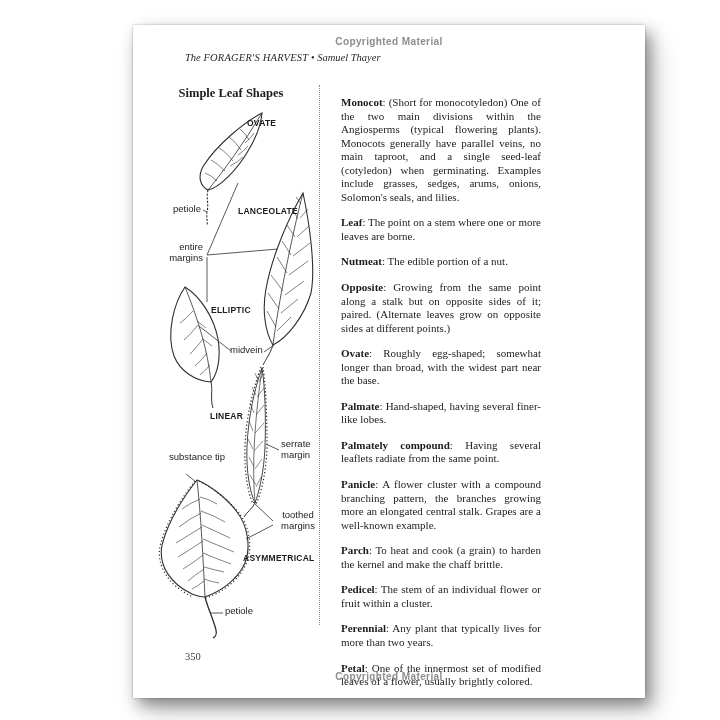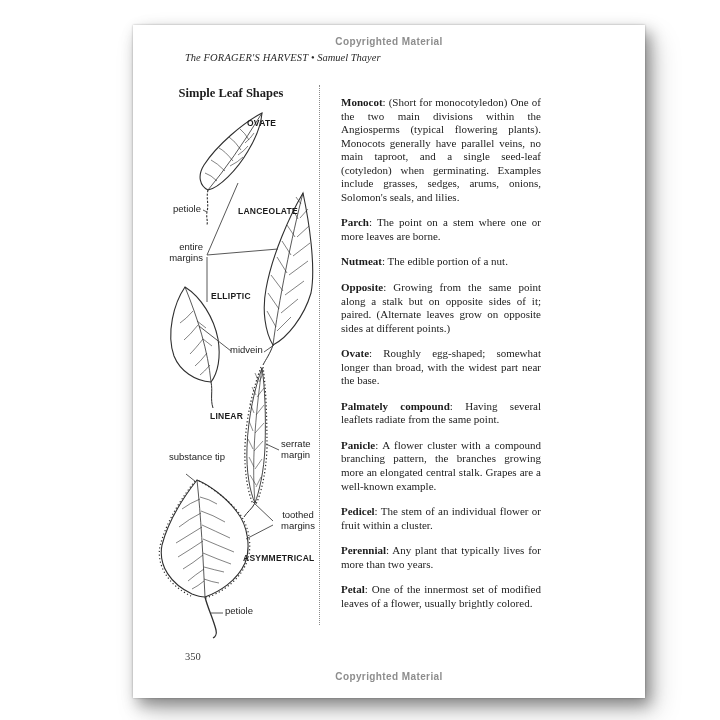--- a/index.html
+++ b/index.html
@@ -118,43 +118,45 @@
           <path d="M134,345 L121,339"></path>
           <path d="M41,369 L51,377"></path>
           <path d="M128,416 L108,397"></path>
           <path d="M128,420 L101,434"></path>
           <path d="M78,508 L66,508"></path>
         </g>
       </svg>
 
       <span class="shape-label" style="left:102px;top:13px;">OVATE</span>
       <span class="shape-label" style="left:93px;top:101px;">LANCEOLATE</span>
-      <span class="shape-label" style="left:66px;top:186px;">ELLIPTIC</span>
+      <span class="shape-label" style="left:66px;top:200px;">ELLIPTIC</span>
       <span class="shape-label" style="left:65px;top:306px;">LINEAR</span>
       <span class="shape-label" style="left:98px;top:448px;">ASYMMETRICAL</span>
 
       <span class="anno r" style="left:14px;top:99px;width:42px;">petiole</span>
       <span class="anno r" style="left:8px;top:137px;width:50px;">entire margins</span>
       <span class="anno" style="left:85px;top:240px;">midvein</span>
       <span class="anno" style="left:136px;top:334px;width:40px;">serrate margin</span>
       <span class="anno" style="left:24px;top:347px;width:58px;">substance tip</span>
       <span class="anno" style="left:130px;top:405px;width:46px;text-align:center;">toothed margins</span>
       <span class="anno" style="left:80px;top:501px;">petiole</span>
     </div>
 
     <div class="divider"></div>
 
     <div class="glossary">
       <p><b class="term">Monocot</b><span>: (Short for monocotyledon) One of the two main divisions within the Angiosperms (typical flowering plants). Monocots generally have parallel veins, no main taproot, and a single seed-leaf (cotyledon) when germinating. Examples include grasses, sedges, arums, onions, Solomon's seals, and lilies.</span></p>
-      <p><b class="term">Parch</b><span>: The point on a stem where one or more leaves are borne.</span></p>
+      <p><b class="term">Leaf</b><span>: The point on a stem where one or more leaves are borne.</span></p>
       <p><b class="term">Nutmeat</b><span>: The edible portion of a nut.</span></p>
       <p><b class="term">Opposite</b><span>: Growing from the same point along a stalk but on opposite sides of it; paired. (Alternate leaves grow on opposite sides at different points.)</span></p>
       <p><b class="term">Ovate</b><span>: Roughly egg-shaped; somewhat longer than broad, with the widest part near the base.</span></p>
+      <p><b class="term">Palmate</b><span>: Hand-shaped, having several finer-like lobes.</span></p>
       <p><b class="term">Palmately compound</b><span>: Having several leaflets radiate from the same point.</span></p>
       <p><b class="term">Panicle</b><span>: A flower cluster with a compound branching pattern, the branches growing more an elongated central stalk. Grapes are a well-known example.</span></p>
+      <p><b class="term">Parch</b><span>: To heat and cook (a grain) to harden the kernel and make the chaff brittle.</span></p>
       <p><b class="term">Pedicel</b><span>: The stem of an individual flower or fruit within a cluster.</span></p>
       <p><b class="term">Perennial</b><span>: Any plant that typically lives for more than two years.</span></p>
       <p><b class="term">Petal</b><span>: One of the innermost set of modified leaves of a flower, usually brightly colored.</span></p>
     </div>
 
     <div class="page-number">350</div>
 
     <div class="copyright bottom">Copyrighted Material</div>
   </div>
 </div>

